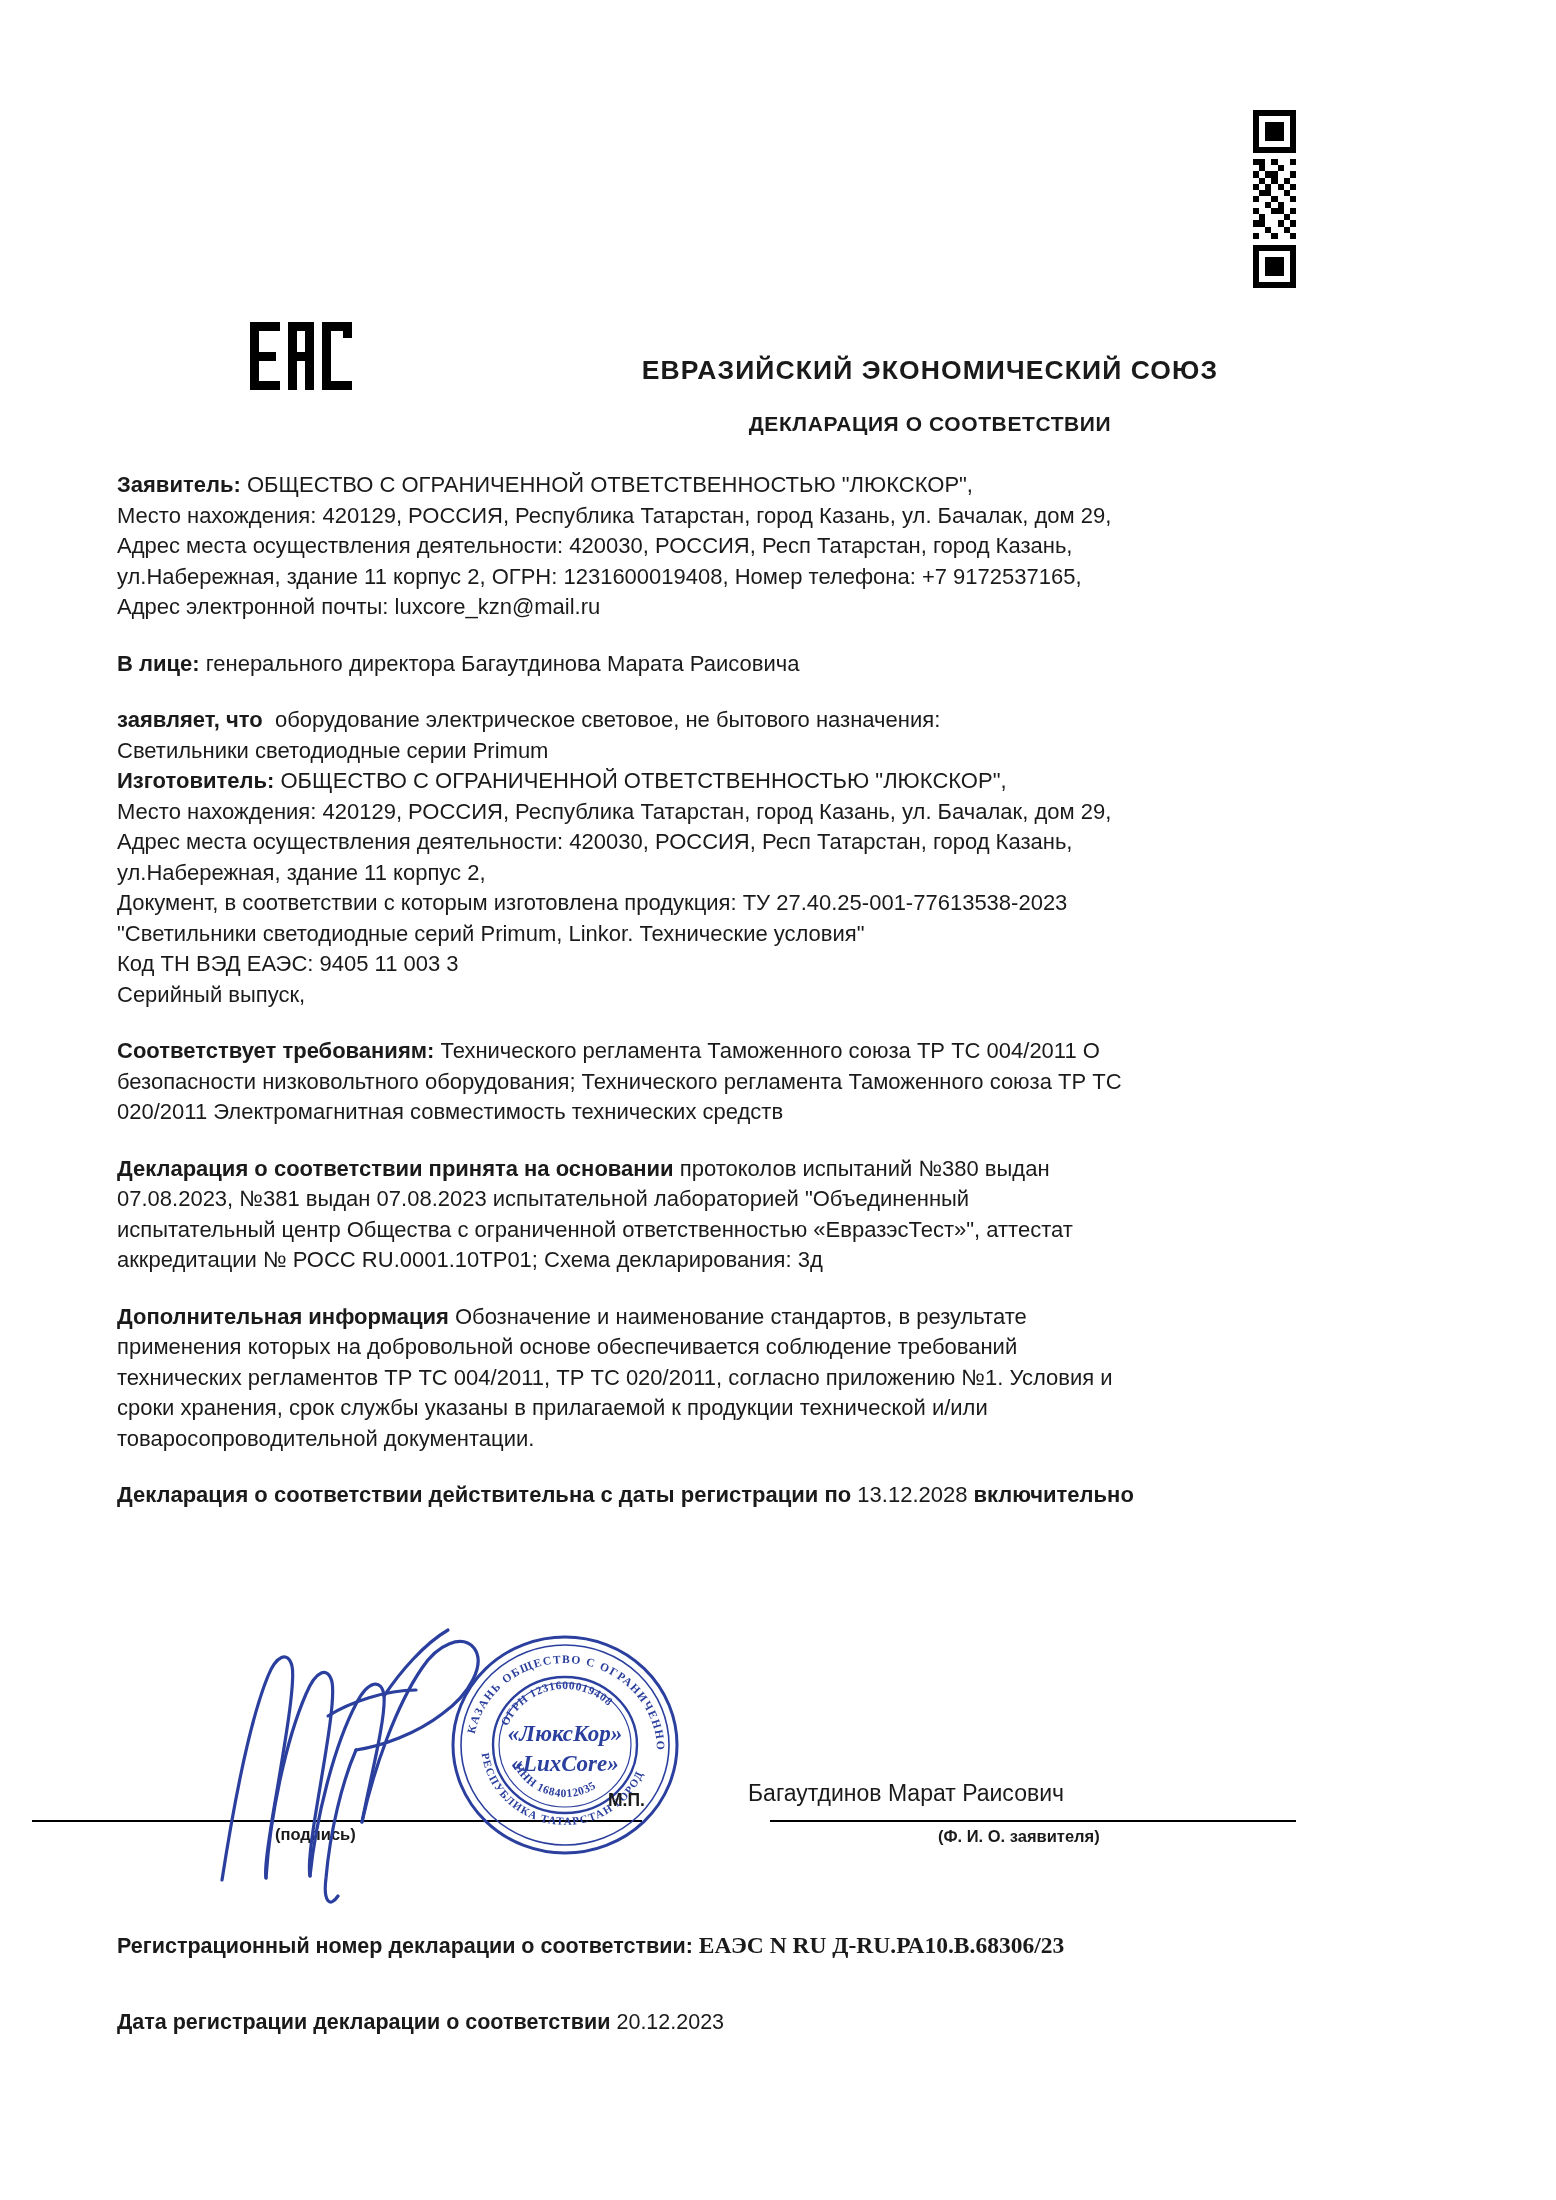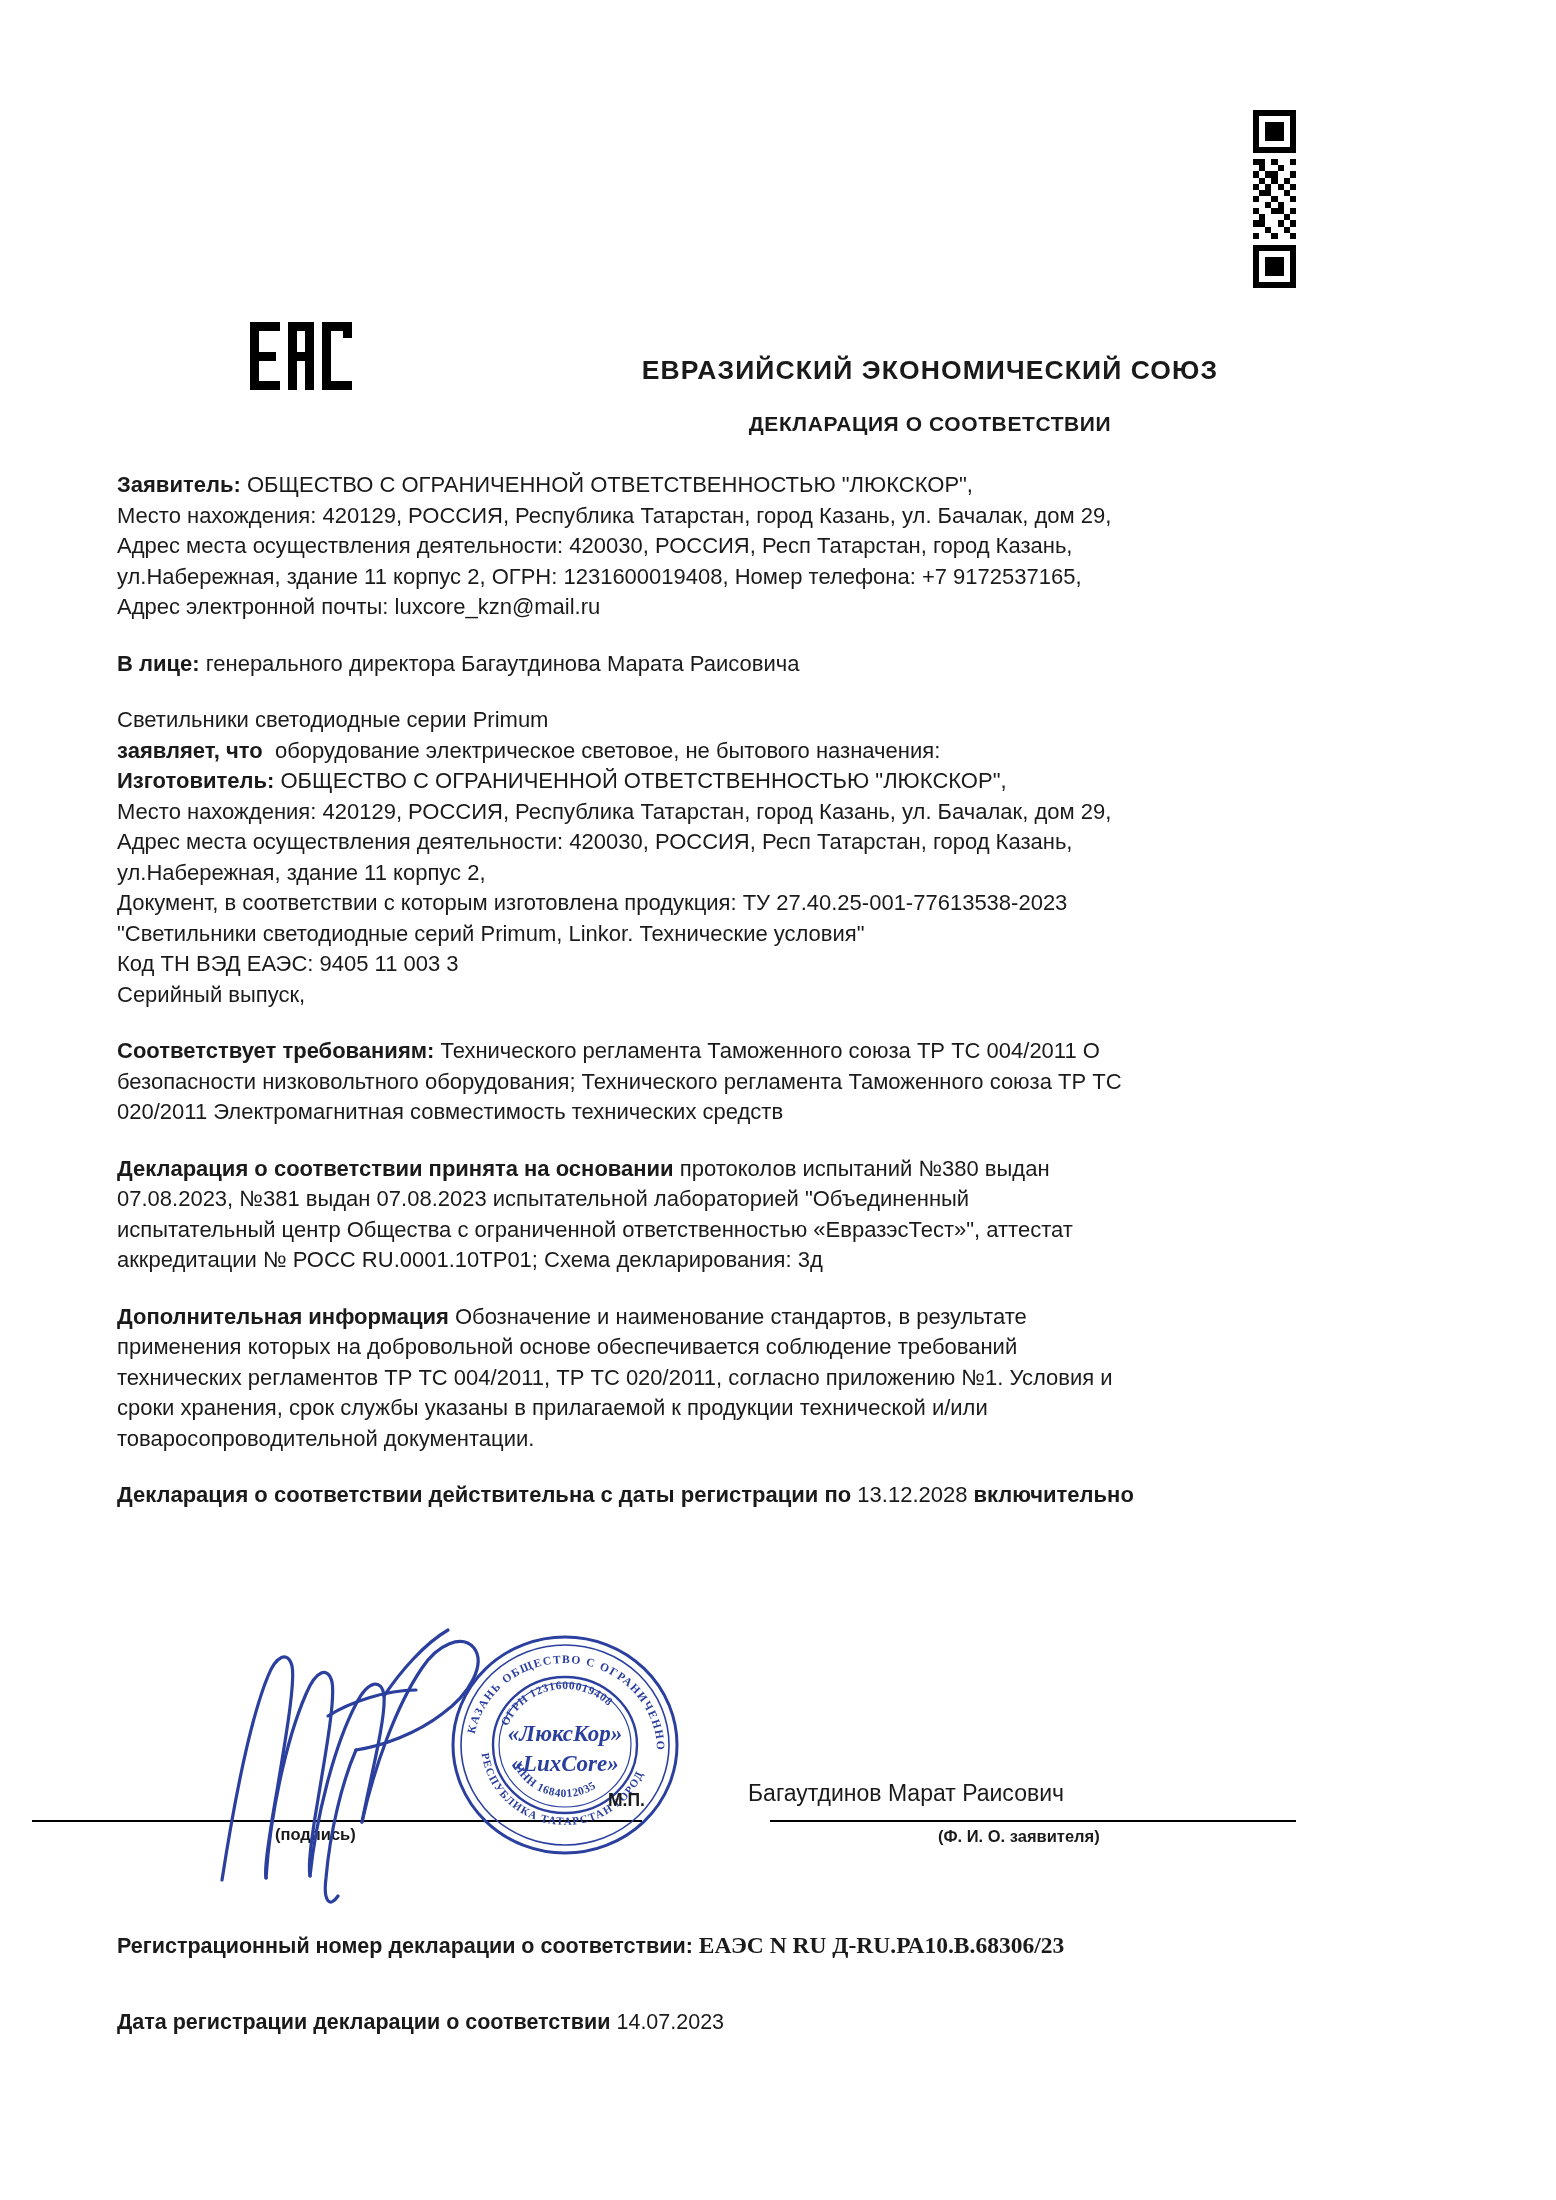--- a/index.html
+++ b/index.html
@@ -461,22 +461,22 @@
 
     <div class="gap"></div>
 
     <div class="para">
       <span class="line"><b>В лице:</b> <span>генерального директора Багаутдинова Марата Раисовича</span></span>
     </div>
 
     <div class="gap"></div>
 
     <div class="para">
+      <span class="line"><b>заявляет, что</b> &nbsp;<span>оборудование электрическое световое, не бытового назначения:</span></span>
       <span class="line">Светильники светодиодные серии Primum</span>
-      <span class="line"><b>заявляет, что</b> &nbsp;<span>оборудование электрическое световое, не бытового назначения:</span></span>
       <span class="line"><b>Изготовитель:</b> <span>ОБЩЕСТВО С ОГРАНИЧЕННОЙ ОТВЕТСТВЕННОСТЬЮ "ЛЮКСКОР",</span></span>
       <span class="line">Место нахождения: 420129, РОССИЯ,  Республика Татарстан, город Казань, ул. Бачалак, дом 29,</span>
       <span class="line">Адрес места осуществления деятельности: 420030, РОССИЯ, Респ Татарстан,  город Казань,</span>
       <span class="line">ул.Набережная, здание 11 корпус 2,</span>
       <span class="line">Документ, в соответствии с которым изготовлена продукция: ТУ 27.40.25-001-77613538-2023</span>
       <span class="line">"Светильники светодиодные серий Primum, Linkor. Технические условия"</span>
       <span class="line">Код ТН ВЭД ЕАЭС: 9405 11 003 3</span>
       <span class="line">Серийный выпуск,</span>
     </div>
 
@@ -568,16 +568,16 @@
   <div class="sig-caption-right">(Ф. И. О. заявителя)</div>
   <div class="sig-name">Багаутдинов Марат Раисович</div>
 
   <div class="reg-number">
     <span>Регистрационный номер декларации о соответствии:</span>
     <span class="serif">ЕАЭС N RU Д-RU.РА10.В.68306/23</span>
   </div>
 
   <div class="reg-date">
     <span class="lbl">Дата регистрации декларации о соответствии</span>
-    <span class="val">14.07.2023</span>
+    <span class="val">20.12.2023</span>
   </div>
 
 </div>
 
 </body></html>

